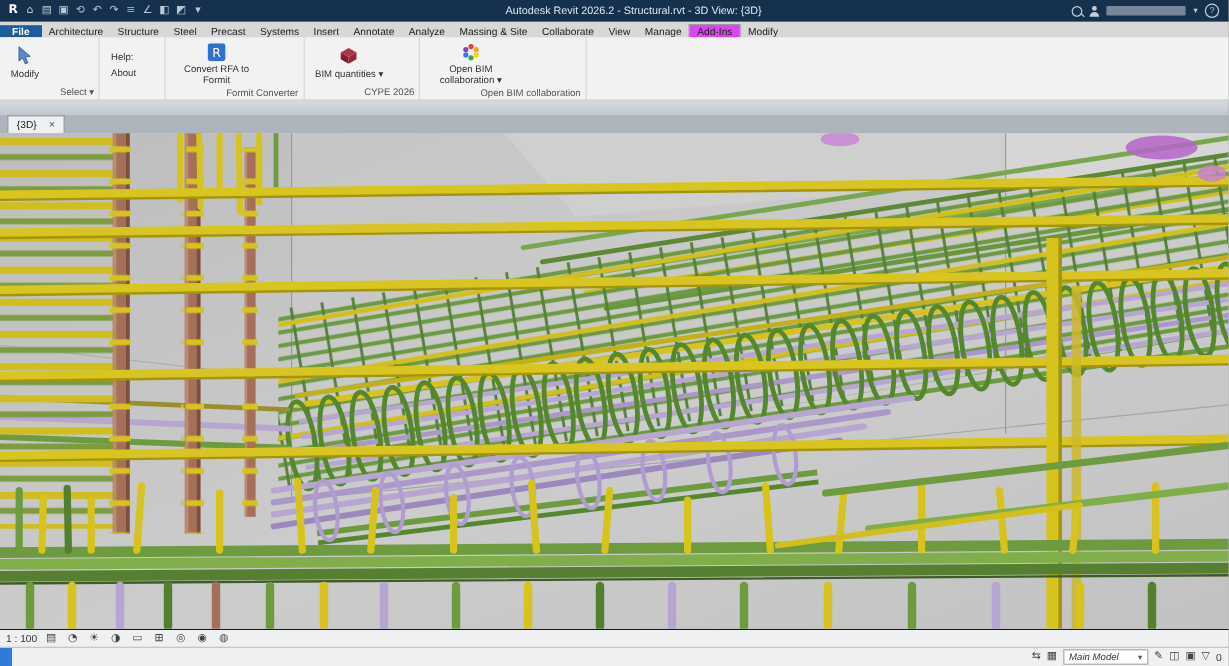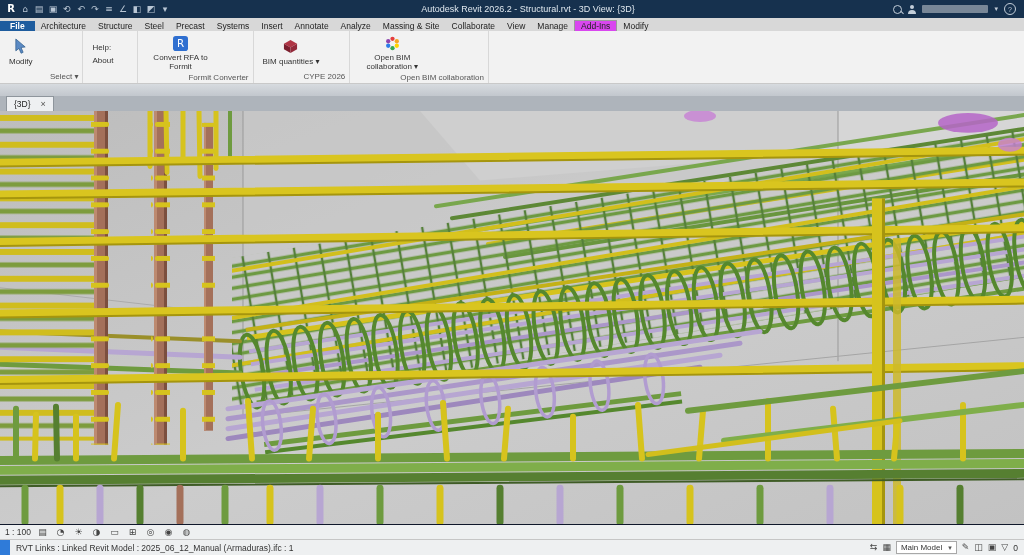--- a/index.html
+++ b/index.html
@@ -56,22 +56,22 @@
            gap:5px;font-size:8.5px;color:#333;padding:0 5px;}
   .vic{font-family:"DejaVu Sans",sans-serif;font-size:9px;color:#444;width:13px;text-align:center;line-height:13px;}
 
   
   .statusbar{height:15px;flex:0 0 auto;background:#eef0f1;border-top:1px solid #c6c6c6;display:flex;align-items:center;
              font-size:8.5px;color:#333;}
   .bluechip{width:10px;height:100%;background:#2f7bd9;flex:0 0 auto;}
   .sb-left{padding:0 6px;white-space:nowrap;}
   .sb-right{margin-left:auto;display:flex;align-items:center;gap:5px;padding-right:6px;}
   .sic{font-family:"DejaVu Sans",sans-serif;font-size:9px;color:#444;line-height:13px;}
-  .mm-select{border:1px solid #a8a8a8;background:#fff;height:11px;display:flex;align-items:center;gap:6px;
-             padding:0 4px;font-size:8px;color:#333;}
+  .mm-select{border:1px solid #a8a8a8;background:#fff;height:11px;display:flex;align-items:center;gap:16px;
+             padding:0 4px;font-size:8px;color:#333;font-style:italic;}
 </style>
 </head>
 <body>
 
 <div class="app">
 
   <div class="titlebar">
     <div class="qat">
       <span class="ic logo">R</span>
       <span class="ic">⌂</span>
@@ -439,21 +439,20 @@
     <span class="vic">◑</span>
     <span class="vic">▭</span>
     <span class="vic">⊞</span>
     <span class="vic">◎</span>
     <span class="vic">◉</span>
     <span class="vic">◍</span>
   </div>
 
   <div class="statusbar">
     <span class="bluechip"></span>
-    <span class="sb-left">RVT Links : Linked Revit Model : 2025_06_12_Manual (Armaduras).ifc : 1</span>
     <div class="sb-right">
       <span class="sic">⇆</span>
       <span class="sic">▦</span>
       <span class="mm-select">
         <span>Main Model</span>
         <span class="caret" style="color:#555;">▾</span>
       </span>
       <span class="sic">✎</span>
       <span class="sic">◫</span>
       <span class="sic">▣</span>

